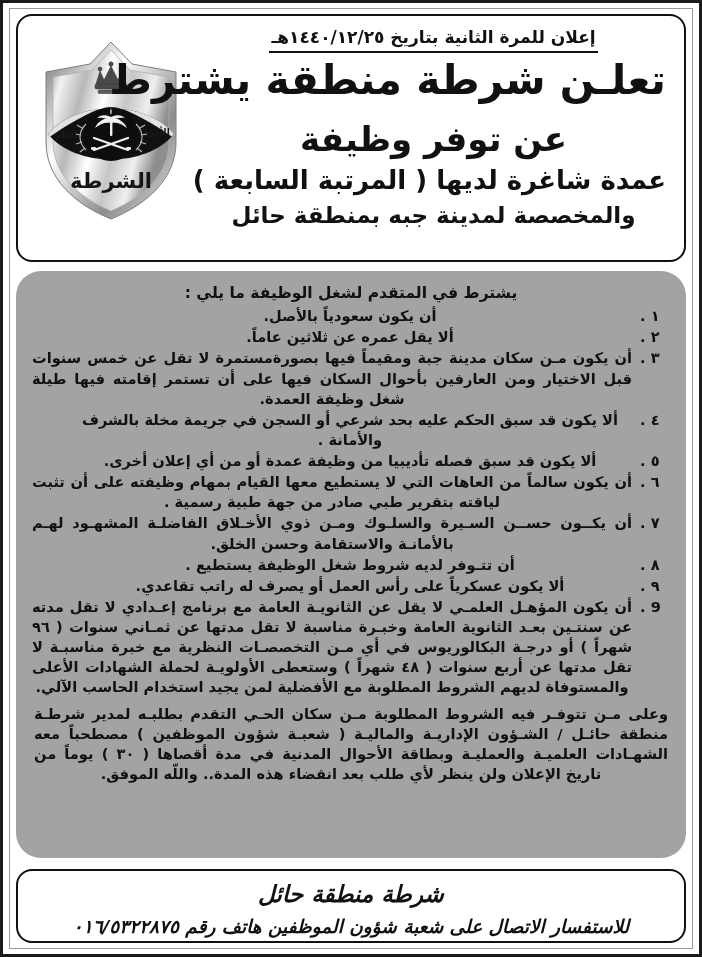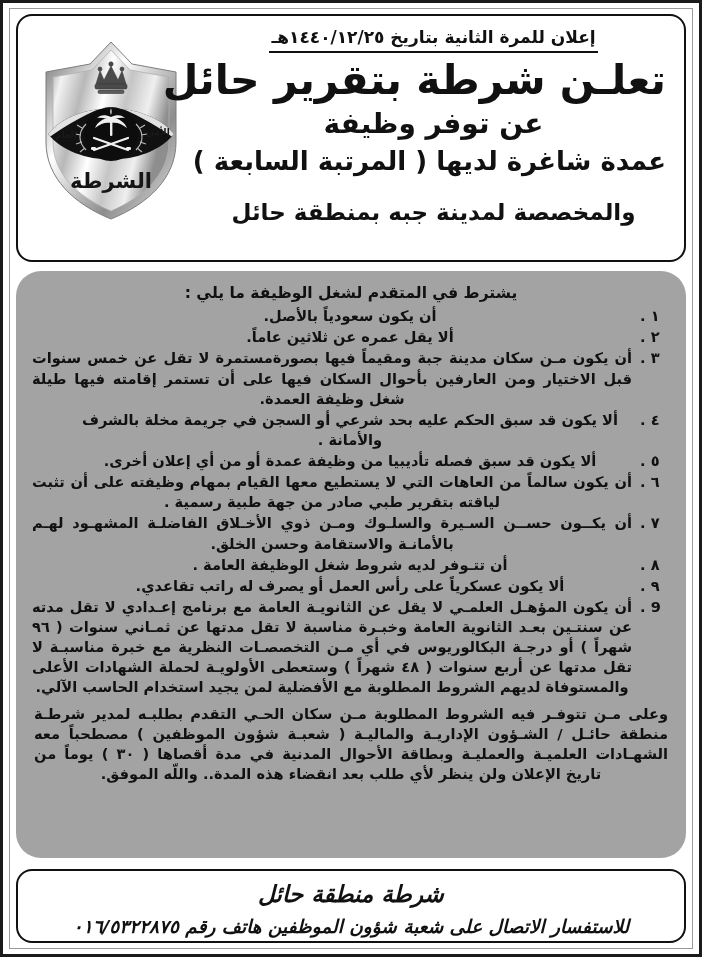--- a/index.html
+++ b/index.html
@@ -82,38 +82,38 @@
   }
   .hdr-l1 {
     font-size: 41px;
     font-weight: bold;
     line-height: 1.12;
     letter-spacing: -0.5px;
     margin-top: 2px;
     white-space: nowrap;
   }
   .hdr-l2 {
-    font-size: 28px;
+    font-size: 34px;
     font-weight: bold;
     line-height: 1.2;
-    margin-top: 4px;
+    margin-top: 16px;
     white-space: nowrap;
   }
   .hdr-l3 {
     font-size: 26px;
     font-weight: bold;
     line-height: 1.2;
     margin-top: 5px;
     white-space: nowrap;
   }
   .hdr-l4 {
     font-size: 23px;
     font-weight: bold;
     line-height: 1.2;
-    margin-top: 22px;
+    margin-top: 6px;
     white-space: nowrap;
   }
 
   
   #body-card {
     margin-top: 9px;
     background: #a3a3a3;
     border: 0;
     border-radius: 25px;
     padding: 11px 16px 10px 16px;
@@ -278,21 +278,21 @@
           <text x="122" y="97" font-family="DejaVu Sans, sans-serif" font-size="9" font-weight="bold" fill="#1a1a1a" text-anchor="middle">الأمن</text>
 
           <text x="30" y="100" font-family="DejaVu Sans, sans-serif" font-size="9" font-weight="bold" fill="#1a1a1a" text-anchor="middle">العام</text>
 
           <text x="75" y="150" font-family="DejaVu Sans, sans-serif" font-size="21" font-weight="bold" fill="#151515" text-anchor="middle">الشرطة</text>
         </svg>
       </div>
 
       <div id="header-text">
         <div class="hdr-date">إعلان للمرة الثانية بتاريخ ١٤٤٠/١٢/٢٥هـ</div>
-        <div class="hdr-l1">تعلـن شرطة بتقرير حائل</div>
+        <div class="hdr-l1">تعلـن شرطة منطقة يشترط</div>
         <div class="hdr-l2">عن توفر وظيفة</div>
         <div class="hdr-l3">عمدة شاغرة لديها ( المرتبة السابعة )</div>
         <div class="hdr-l4">والمخصصة لمدينة جبه بمنطقة حائل</div>
       </div>
     </div>
 
     <div id="body-card">
       <div id="intro">يشترط في المتقدم لشغل الوظيفة ما يلي :</div>
       <ol id="conditions">
           <li class="short">
@@ -318,21 +318,21 @@
           <li>
             <span class="num">٦ .</span>
             <span class="txt">أن يكون سالماً من العاهات التي لا يستطيع معها القيام بمهام وظيفته على أن تثبت لياقته بتقرير طبي صادر من جهة طبية رسمية .</span>
           </li>
           <li>
             <span class="num">٧ .</span>
             <span class="txt">أن يكــون حســن السـيرة والسلـوك ومـن ذوي الأخـلاق الفاضلـة المشهـود لهـم بالأمانـة والاستقامة وحسن الخلق.</span>
           </li>
           <li class="short">
             <span class="num">٨ .</span>
-            <span class="txt">أن تتـوفر لديه شروط شغل الوظيفة العامة .</span>
+            <span class="txt">أن تتـوفر لديه شروط شغل الوظيفة يستطيع .</span>
           </li>
           <li class="short">
             <span class="num">٩ .</span>
             <span class="txt">ألا يكون عسكرياً على رأس العمل أو يصرف له راتب تقاعدي.</span>
           </li>
           <li>
             <span class="num">9 .</span>
             <span class="txt">أن يكون المؤهـل العلمـي لا يقل عن الثانويـة العامة مع برنامج إعـدادي لا تقل مدته عن سنتـين بعـد الثانوية العامة وخبـرة مناسبة لا تقل مدتها عن ثمـاني سنوات ( ٩٦ شهراً ) أو درجـة البكالوريوس في أي مـن التخصصـات النظرية مع خبرة مناسبـة لا تقل مدتها عن أربع سنوات ( ٤٨ شهراً ) وستعطى الأولويـة لحملة الشهادات الأعلى والمستوفاة لديهم الشروط المطلوبة مع الأفضلية لمن يجيد استخدام الحاسب الآلي.</span>
           </li>
         </ol>

